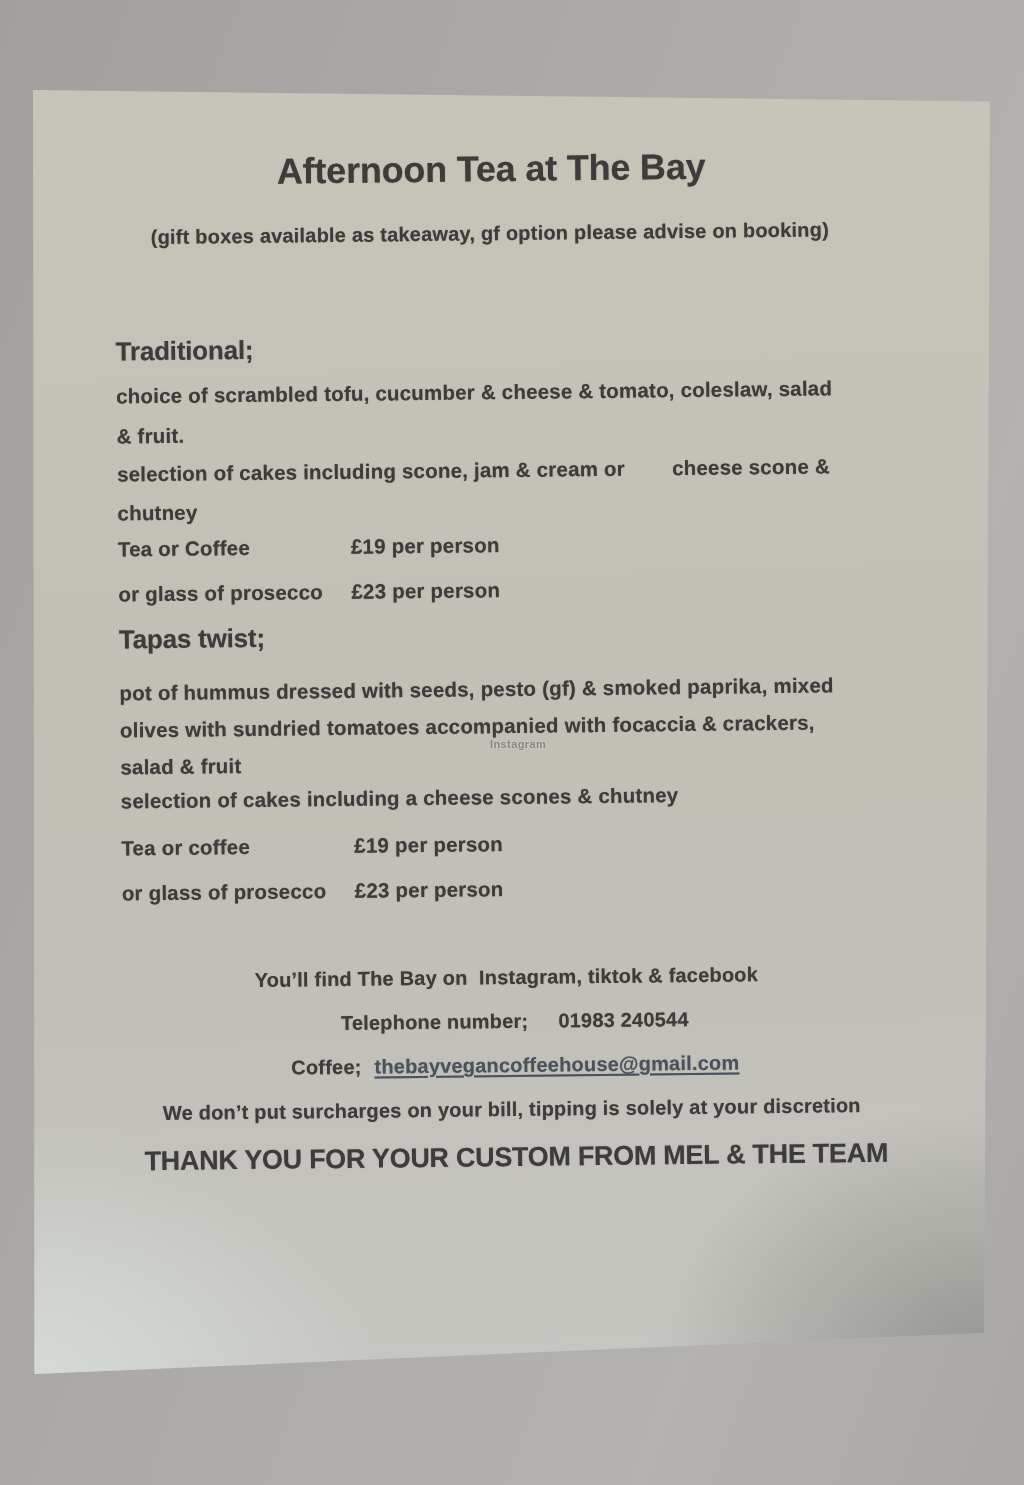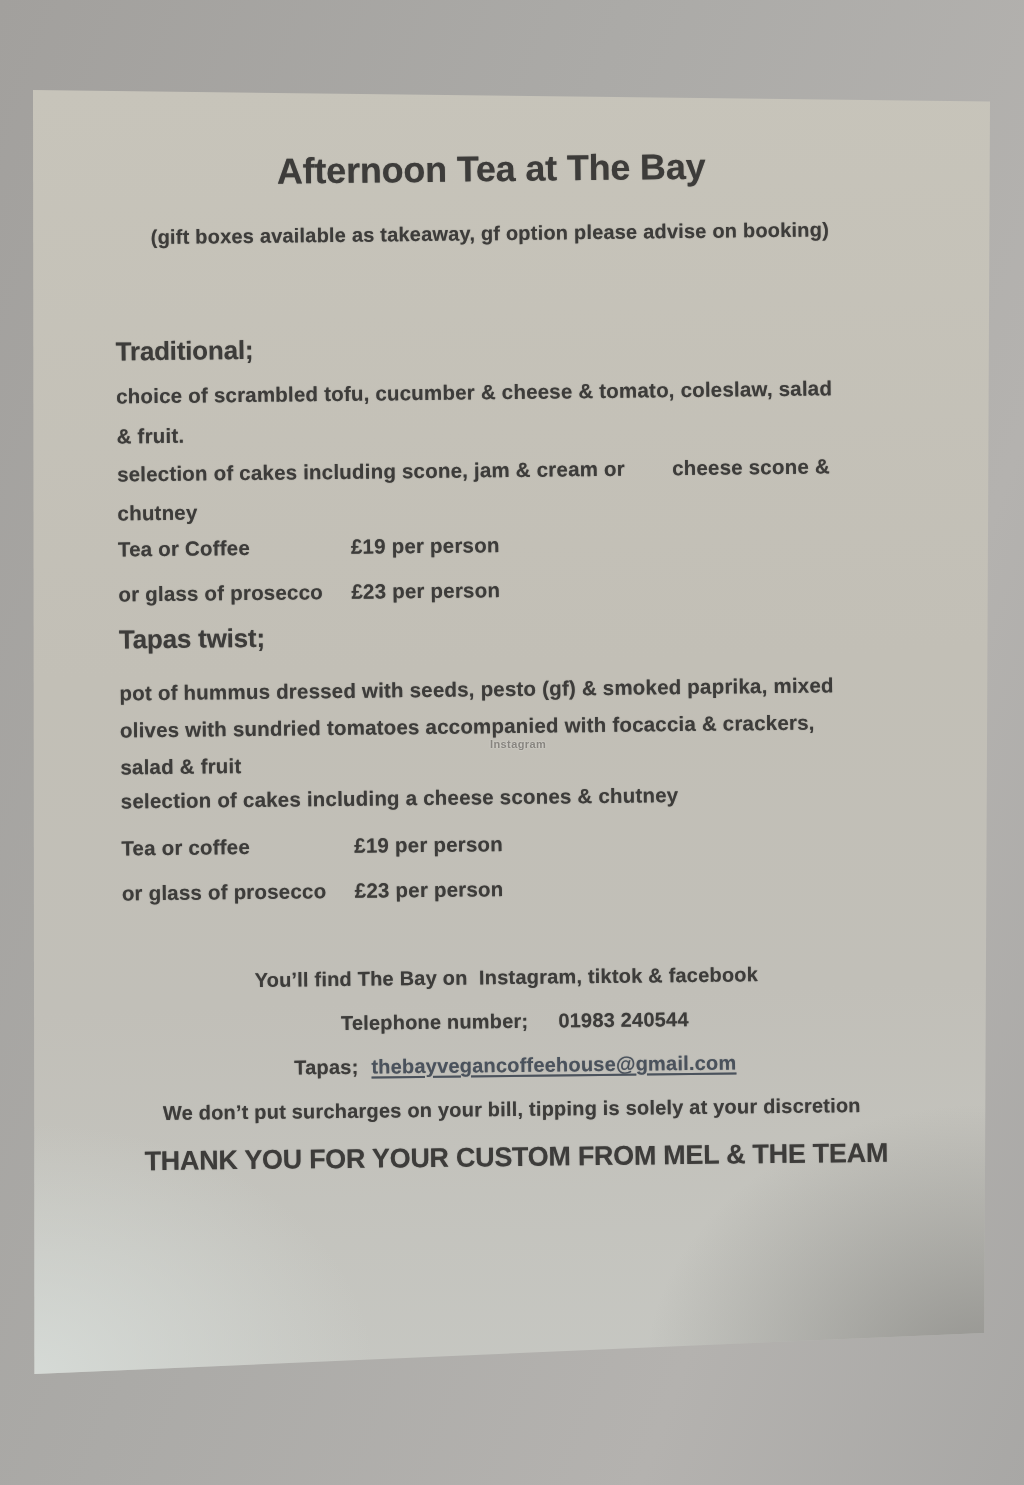--- a/index.html
+++ b/index.html
@@ -117,21 +117,21 @@
 
       <div>
         <div class="abs center line footer-text" style="top:876px; left:-8px;">You’ll find The Bay on  Instagram, tiktok &amp; facebook</div>
 
         <div class="abs row-center footer-text" style="top:920px; gap:30px;">
           <span>Telephone number;</span>
           <span>01983 240544</span>
         </div>
 
         <div class="abs row-center footer-text" style="top:964px; gap:13px;">
-          <span>Tapas;</span>
+          <span>Coffee;</span>
           <a class="email-link">thebayvegancoffeehouse@gmail.com</a>
         </div>
 
         <div class="abs center footer-text" style="top:1008px; left:-4px;">We don’t put surcharges on your bill, tipping is solely at your discretion</div>
 
         <div class="abs center thanks" style="top:1052px;">THANK YOU FOR YOUR CUSTOM FROM MEL &amp; THE TEAM</div>
       </div>
 
     </div>
 

